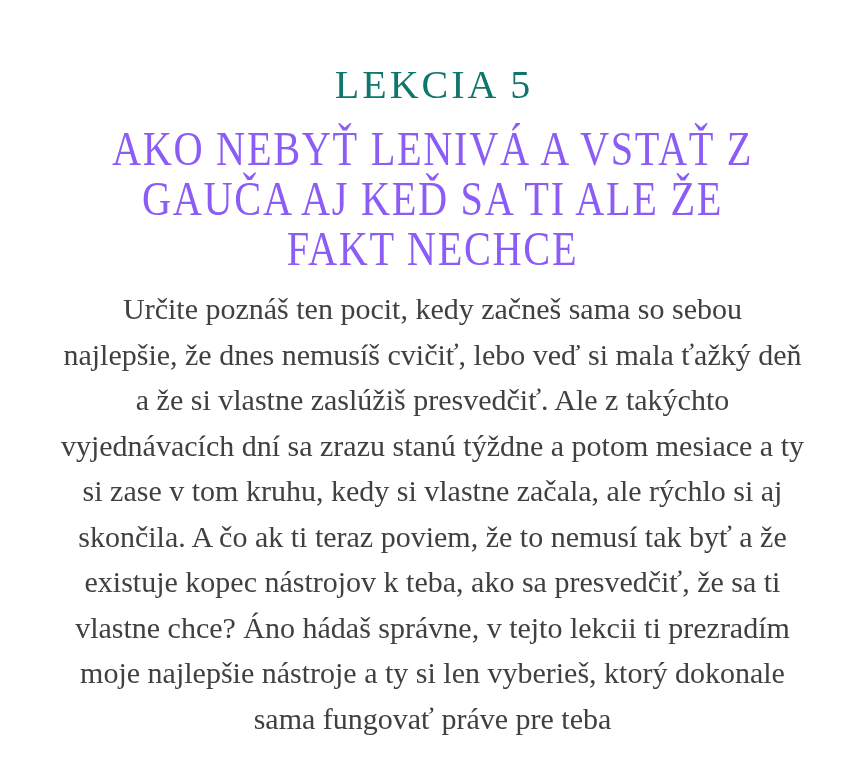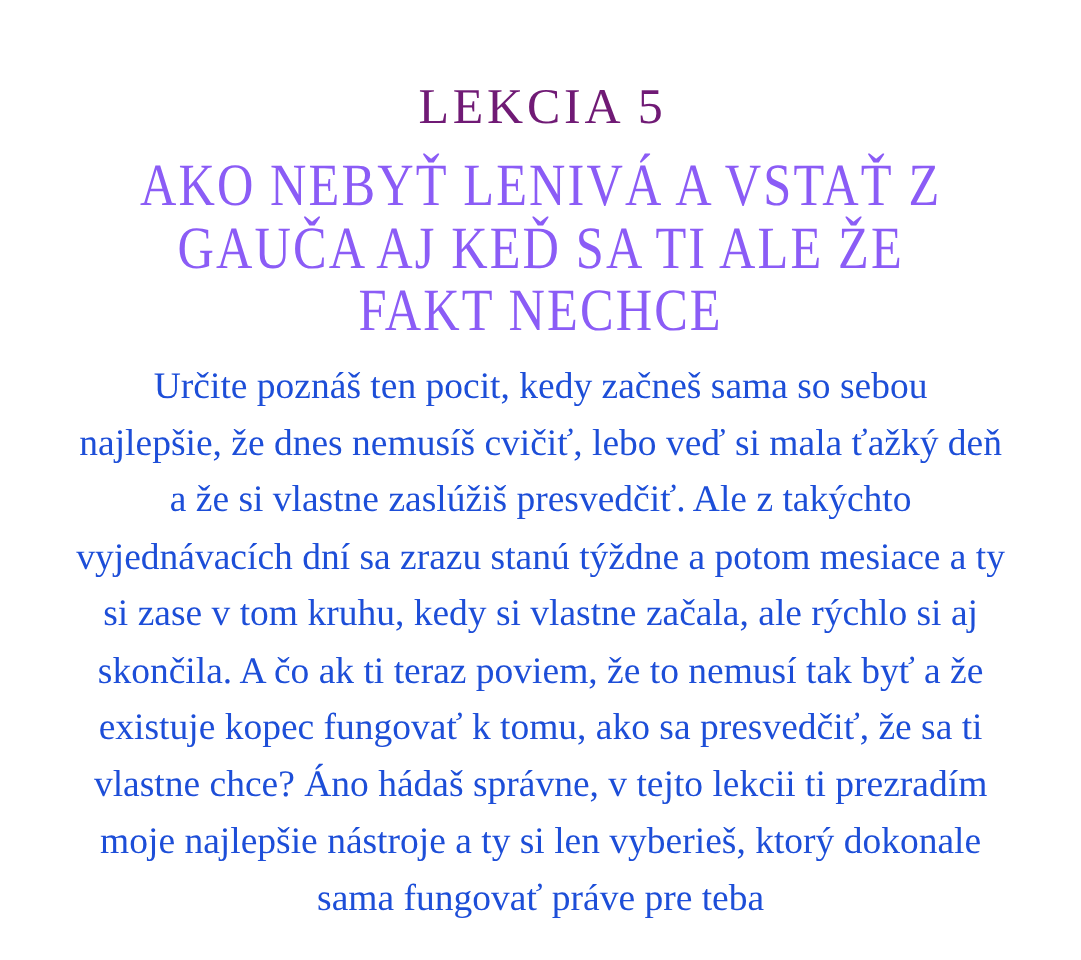--- a/index.html
+++ b/index.html
@@ -19,39 +19,39 @@
     box-sizing: border-box;
     padding-top: 64px;
     text-align: center;
   }
   .lesson-number {
     margin: 0 0 18px 3px;
     font-size: 40px;
     line-height: 42px;
     font-weight: 400;
     letter-spacing: 3px;
-    color: #701a75;
+    color: #0f766e;
   }
   .main-title {
     margin: 0 0 12px 0;
     color: #8b5cf6;
     font-weight: 400;
   }
   .title-line {
     display: block;
     font-size: 48px;
     line-height: 50px;
     letter-spacing: 2px;
     white-space: nowrap;
     transform: scaleX(0.84);
     transform-origin: center;
   }
   .body-text {
     margin: 0 auto;
-    color: #1d4ed8;
+    color: #404040;
   }
   .body-line {
     display: block;
     font-size: 30px;
     line-height: 45.5px;
     white-space: nowrap;
   }
 </style>
 </head>
 <body>
@@ -66,19 +66,19 @@
     <span class="title-line">FAKT NECHCE</span>
   </h2>
 
   <div class="body-text">
     <span class="body-line">Určite poznáš ten pocit, kedy začneš sama so sebou</span>
     <span class="body-line">najlepšie, že dnes nemusíš cvičiť, lebo veď si mala ťažký deň</span>
     <span class="body-line">a že si vlastne zaslúžiš presvedčiť. Ale z takýchto</span>
     <span class="body-line">vyjednávacích dní sa zrazu stanú týždne a potom mesiace a ty</span>
     <span class="body-line">si zase v tom kruhu, kedy si vlastne začala, ale rýchlo si aj</span>
     <span class="body-line">skončila. A čo ak ti teraz poviem, že to nemusí tak byť a že</span>
-    <span class="body-line">existuje kopec fungovať k tomu, ako sa presvedčiť, že sa ti</span>
+    <span class="body-line">existuje kopec nástrojov k teba, ako sa presvedčiť, že sa ti</span>
     <span class="body-line">vlastne chce? Áno hádaš správne, v tejto lekcii ti prezradím</span>
     <span class="body-line">moje najlepšie nástroje a ty si len vyberieš, ktorý dokonale</span>
     <span class="body-line">sama fungovať práve pre teba</span>
   </div>
 
 </div>
 
 </body></html>

